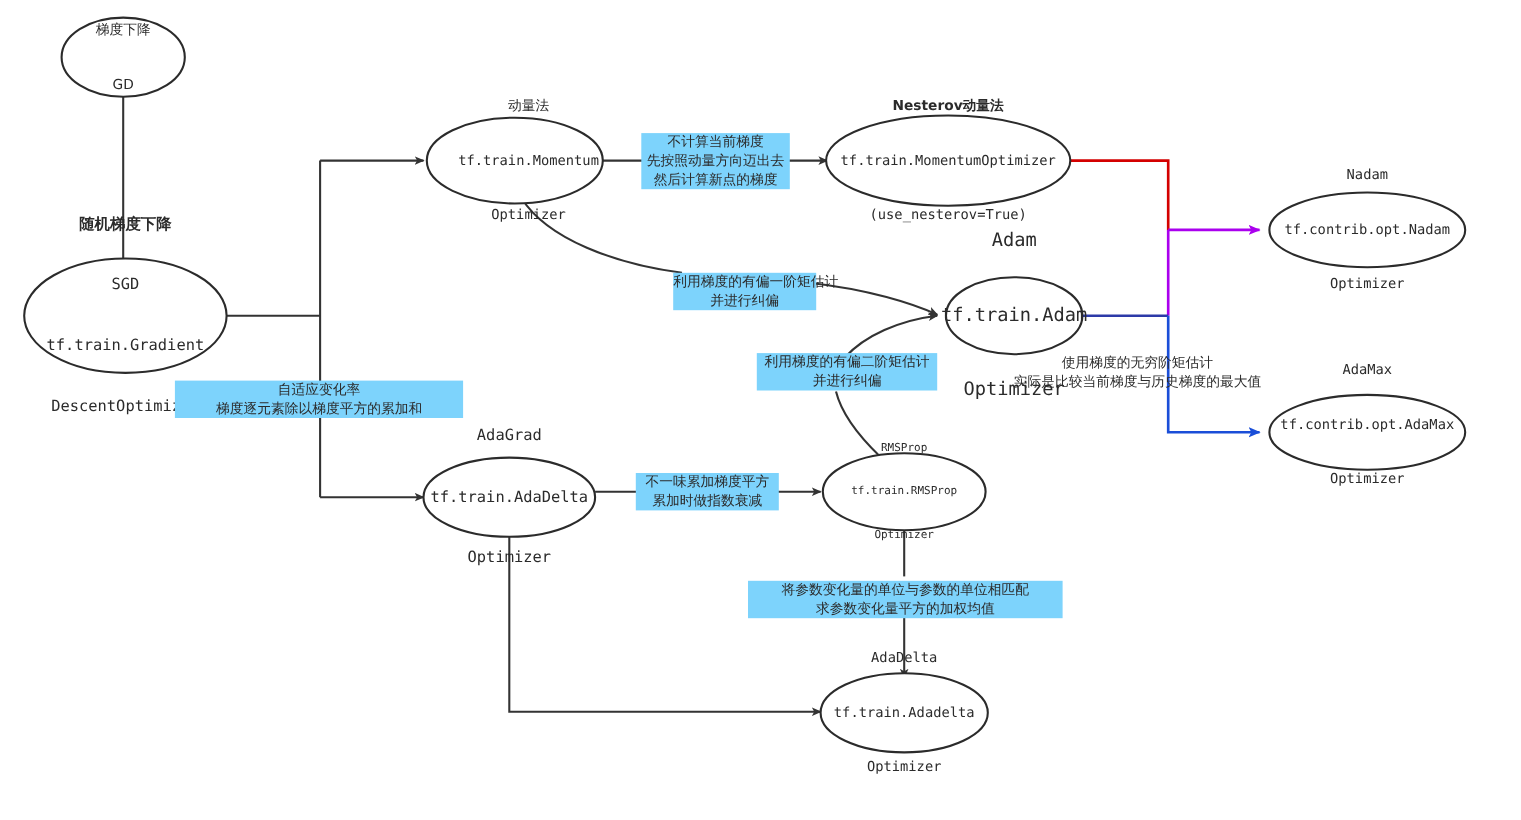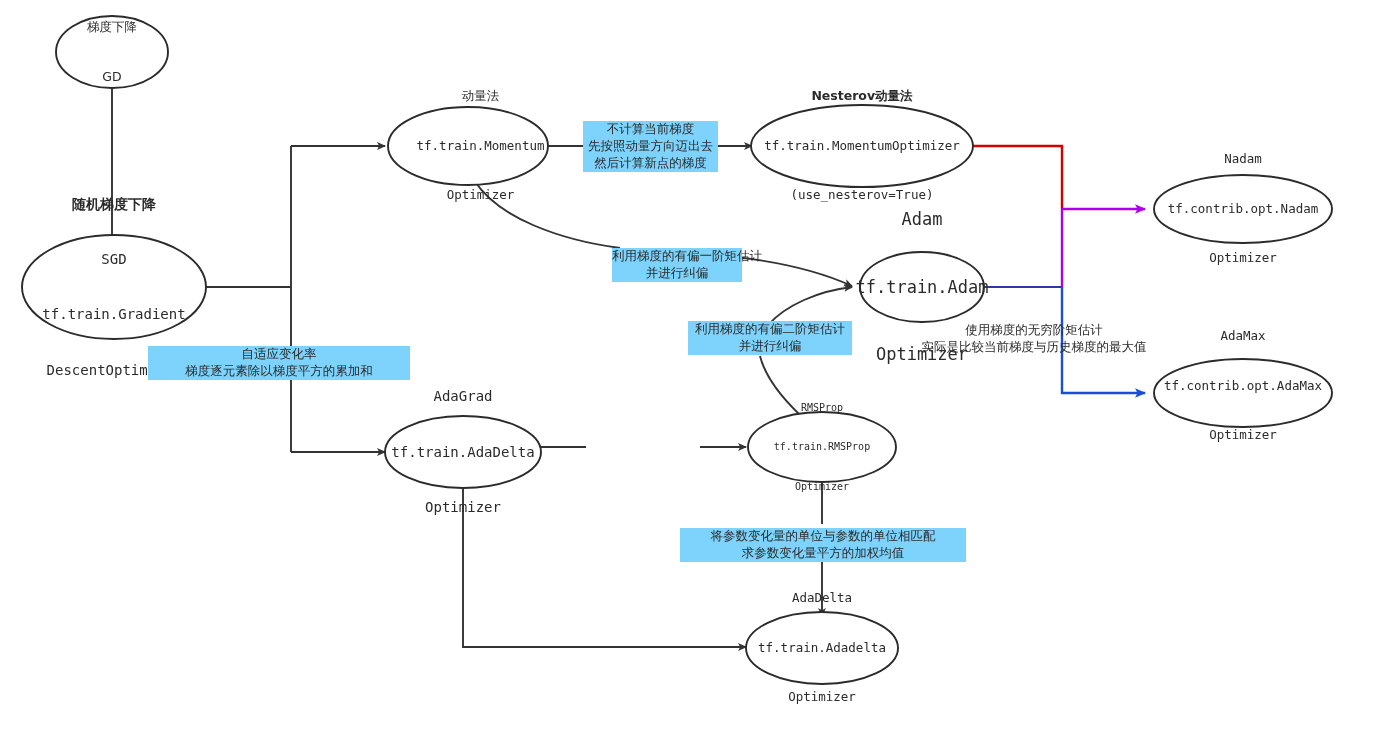--- a/index.html
+++ b/index.html
@@ -184,23 +184,25 @@
   <div class="edge-label" style="left:583px;top:121px;width:135px;">不计算当前梯度
 先按照动量方向迈出去
 然后计算新点的梯度</div>
 
   <div class="edge-label" style="left:612px;top:248px;width:130px;">利用梯度的有偏一阶矩估计
 并进行纠偏</div>
 
   <div class="edge-label" style="left:688px;top:321px;width:164px;">利用梯度的有偏二阶矩估计
 并进行纠偏</div>
 
-  <div class="edge-label" style="left:148px;top:346px;width:262px;">自适应变化率
+  <div class="edge-label" style="left:159px;top:346px;width:262px;">自适应变化率
 梯度逐元素除以梯度平方的累加和</div>
 
+  <div class="edge-label" style="left:578px;top:430px;width:130px;">不一味累加梯度平方
+累加时做指数衰减</div>
 
   <div class="edge-label el-nobg" style="left:874px;top:322px;width:320px;text-align:center;">使用梯度的无穷阶矩估计
 实际是比较当前梯度与历史梯度的最大值</div>
 
   <div class="edge-label" style="left:680px;top:528px;width:286px;">将参数变化量的单位与参数的单位相匹配
 求参数变化量平方的加权均值</div>
 
 </div>
 
 </body></html>

